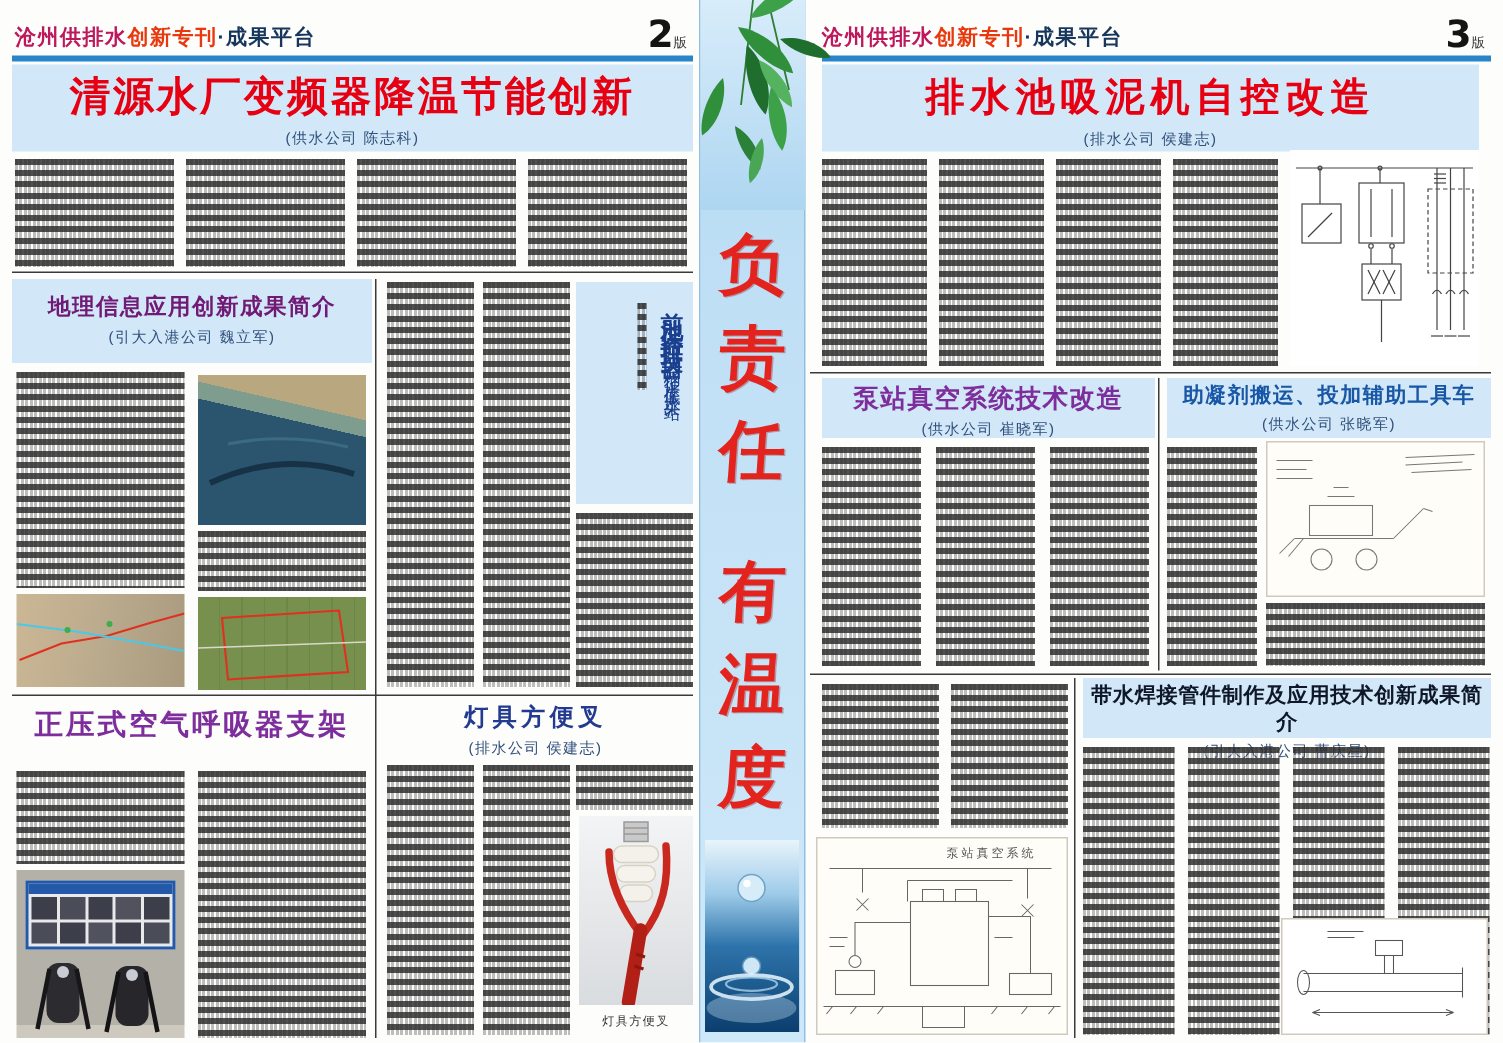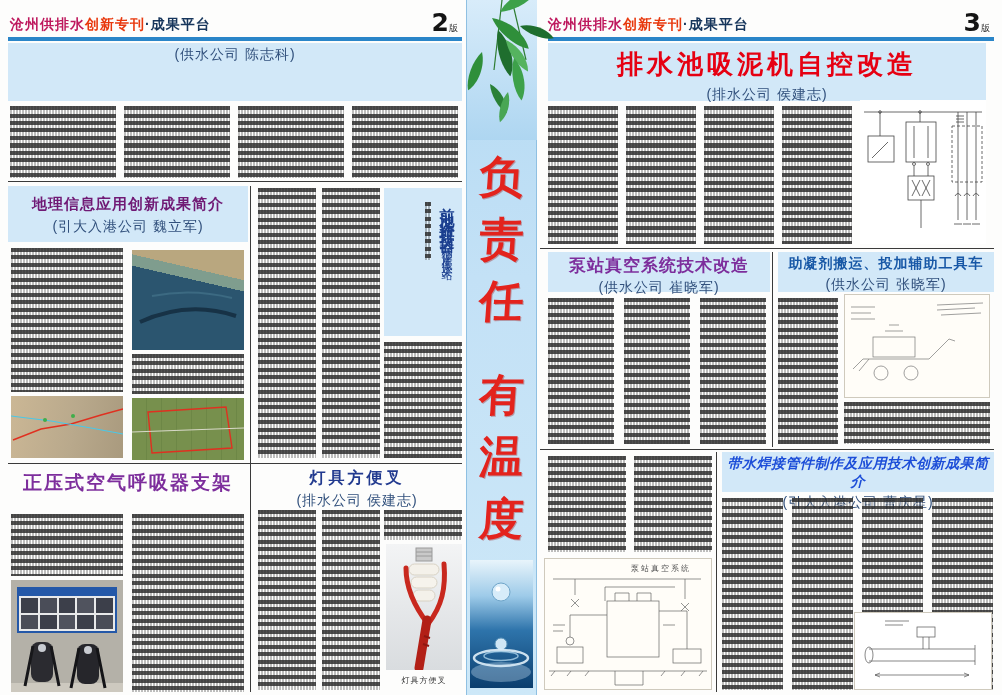--- a/index.html
+++ b/index.html
@@ -20,21 +20,21 @@
   .mh-blue { color:#be185d; }
   .mh-red  { color:#e8380d; }
   .mh-dark { color:#17365c; }
   .pagenum { font-size:25px; font-weight:bold; color:#141414; font-family:"DejaVu Sans",sans-serif; }
   .pageunit { font-size:9px; color:#333; }
   .mh-rule { height:4px; background:#2a85c8; }
 
   
   .titlebox { background:#d2e8f8; }
   .t-center { text-align:center; font-weight:bold; }
-  .byline { font-size:14px; color:#31507c; text-align:center; letter-spacing:1px; }
+  .byline { font-size:10px; color:#31507c; text-align:center; letter-spacing:1px; }
 
   
   .ts {
     background-image:
       repeating-linear-gradient(180deg, rgba(42,42,42,.82) 0px, rgba(42,42,42,.82) 4px, rgba(255,255,255,0) 4px, rgba(255,255,255,0) 7.5px),
       repeating-linear-gradient(90deg, rgba(70,70,70,.35) 0 2px, rgba(255,255,255,.45) 2px 3px);
   }
   .hr { background:#3a3a3a; height:1px; }
   .vr { background:#3a3a3a; width:1px; }
 
@@ -70,20 +70,21 @@
 
   <div class="abs mh" style="left:2px; top:16px; width:454px;">
     <span class="mh-blue">沧州供排水</span><span class="mh-red">创新专刊</span><span class="mh-dark">·成果平台</span>
   </div>
   <div class="abs" style="right:4px; top:8px;">
     <span class="pagenum">2</span><span class="pageunit">版</span>
   </div>
   <div class="abs mh-rule" style="left:0; top:37px; width:454px;"></div>
 
   <div class="abs titlebox" style="left:0; top:43px; width:454px; height:58px;">
+    <div class="t-center" style="font-size:27px; letter-spacing:2px; color:#e60012; padding-top:3px;">清源水厂变频器降温节能创新</div>
     <div class="byline" style="margin-top:3px;">(供水公司 陈志科)</div>
   </div>
   <div class="abs ts" style="left:2px;  top:106px; width:106px; height:72px;"></div>
   <div class="abs ts" style="left:116px;top:106px; width:106px; height:72px;"></div>
   <div class="abs ts" style="left:230px;top:106px; width:106px; height:72px;"></div>
   <div class="abs ts" style="left:344px;top:106px; width:106px; height:72px;"></div>
 
   <div class="abs hr" style="left:0; top:181px; width:454px;"></div>
   <div class="abs vr" style="left:242px; top:186px; height:506px;"></div>
 
@@ -292,21 +293,21 @@
       <line x1="4" y1="112" x2="162" y2="112"></line>
       <path d="M70 112 V126 H98 V112"></path>
       <path d="M10 112 l-4 5 M26 112 l-4 5 M44 112 l-4 5 M120 112 l-4 5 M140 112 l-4 5 M158 112 l-4 5"></path>
       <line x1="8" y1="66" x2="20" y2="66"></line>
         <line x1="8" y1="72" x2="18" y2="72"></line>
       <line x1="118" y1="66" x2="130" y2="66"></line>
     </svg>
   </div>
 
   <div class="abs titlebox" style="left:182px; top:452px; width:272px; height:40px;">
-    <div class="t-center" style="font-size:14px; letter-spacing:0.5px; color:#1d4ed8; padding-top:3px;font-style:italic;">带水焊接管件制作及应用技术创新成果简介</div>
+    <div class="t-center" style="font-size:14px; letter-spacing:0.5px; color:#0f172a; padding-top:3px;">带水焊接管件制作及应用技术创新成果简介</div>
     <div class="byline" style="margin-top:3px;">(引大入港公司 曹庆星)</div>
   </div>
   <div class="abs ts" style="left:182px; top:498px; width:61px; height:192px;"></div>
   <div class="abs ts" style="left:252px; top:498px; width:61px; height:192px;"></div>
   <div class="abs ts" style="left:322px; top:498px; width:61px; height:192px;"></div>
   <div class="abs ts" style="left:392px; top:498px; width:61px; height:192px;"></div>
   <div class="abs sketchbox" style="left:314px; top:612px; width:138px; height:78px; background:#fff;">
     <svg width="136" height="76" viewBox="0 0 136 76" fill="none" stroke="#555" stroke-width="0.7">
       <line x1="14" y1="36" x2="120" y2="36"></line>
         <line x1="14" y1="48" x2="120" y2="48"></line>

